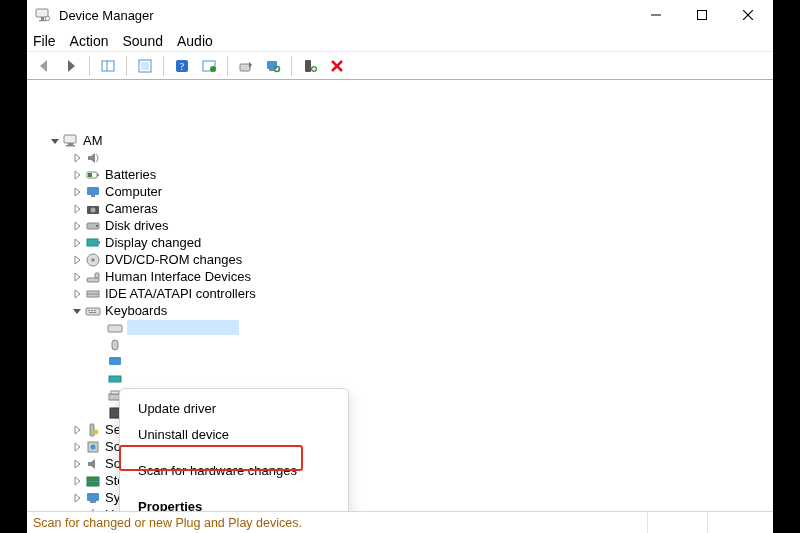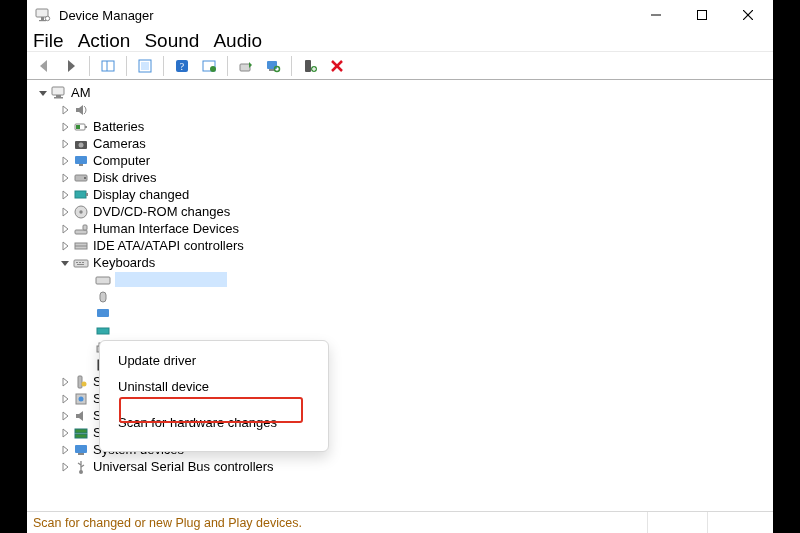--- a/index.html
+++ b/index.html
@@ -5,37 +5,37 @@
   * { box-sizing: border-box; }
   html, body { margin:0; padding:0; font-family: "Segoe UI", Tahoma, sans-serif; font-size:13px; color:#000; }
   .stage { width:800px; height:533px; background:#000; position:relative; overflow:hidden; }
   .window { position:absolute; left:27px; top:0; width:746px; height:533px; background:#fff; display:flex; flex-direction:column; }
   .titlebar { height:30px; display:flex; align-items:center; padding:0 2px 0 8px; }
   .titlebar .app-icon { width:16px; height:16px; margin-right:8px; display:flex; align-items:center; justify-content:center; }
   .titlebar .title { flex:1; font-size:13px; }
   .win-btns { display:flex; align-items:center; gap:0; }
   .win-btn { width:46px; height:30px; display:flex; align-items:center; justify-content:center; }
   .win-btn svg { width:10px; height:10px; }
-  .menubar { height:22px; display:flex; align-items:center; padding:0 6px; gap:14px; font-size:19px; border-bottom:1px solid #eaeaea;}
+  .menubar { height:22px; display:flex; align-items:center; padding:0 6px; gap:14px; font-size:14px; border-bottom:1px solid #eaeaea;}
   .toolbar { height:28px; display:flex; align-items:center; padding:0 6px; gap:5px; border-bottom:1px solid #b0b0b0; }
   .toolbar .tb { width:22px; height:22px; display:flex; align-items:center; justify-content:center; }
   .toolbar .tb svg { width:16px; height:16px; }
   .sep { width:1px; height:20px; background:#d0d0d0; margin:0 2px; }
-  .content { flex:1; padding:4px 6px 0 10px; overflow:hidden; position:relative; }
+  .content { flex:1; padding:4px 6px 0 22px; overflow:hidden; position:relative;margin-top:48px; }
   .tree ul { list-style:none; margin:0; padding:0; }
   .tree li { padding:0; margin:0; }
   .row { display:flex; align-items:center; height:17px; line-height:17px; white-space:nowrap; }
   .twisty { width:12px; display:inline-flex; justify-content:center; align-items:center; color:#606060; margin-right:2px; }
   .ico { width:16px; height:16px; display:inline-flex; align-items:center; justify-content:center; margin-right:4px; }
   .ico svg { width:16px; height:16px; }
   .hl { background:#cfe6ff; padding:0 2px; }
   .statusbar { height:22px; border-top:1px solid #d8d8d8; display:flex; align-items:center; padding:0 6px; font-size:12.5px; color:#a16207; }
   .statusbar .segs { margin-left:auto; display:flex; gap:0; }
   .statusbar .seg { width:60px; height:22px; border-left:1px solid #e4e4e4; }
-  .ctxmenu { position:absolute; left:72px; top:260px; width:230px; background:#fff; border:1px solid #d8d8d8; border-radius:6px; box-shadow:0 6px 14px rgba(0,0,0,0.15); padding:6px 0; z-index:10;}
+  .ctxmenu { position:absolute; left:92px; top:260px; width:230px; background:#fff; border:1px solid #d8d8d8; border-radius:6px; box-shadow:0 6px 14px rgba(0,0,0,0.15); padding:6px 0; z-index:10;}
   .ctxitem { height:26px; display:flex; align-items:center; padding:0 18px; font-size:13px; }
   .ctxitem.bold { font-weight:700; }
   .highlight-box { position:absolute; border:2px solid #e03020; border-radius:3px; pointer-events:none; z-index:11; }
 </style>
 </head>
 <body>
 
 <div class="stage">
   <div class="window">
 
@@ -199,41 +199,41 @@
                 </li>
               <li>
                   <div class="row">
                     <span class="twisty">
                       <svg width="10" height="10" viewBox="0 0 10 10">
                         <path d="M3 1 L8 5 L3 9 Z" fill="none" stroke="#888"></path>
                       </svg>
                     </span>
                     <span class="ico">
                       <svg viewBox="0 0 16 16">
+                        <rect x="2" y="3" width="12" height="8" rx="1" fill="#4a90d9"></rect>
+                        <rect x="6" y="11" width="4" height="2" fill="#888"></rect>
+                      </svg>
+                    </span>
+                    <span>Computer</span>
+                  </div>
+                </li>
+              <li>
+                  <div class="row">
+                    <span class="twisty">
+                      <svg width="10" height="10" viewBox="0 0 10 10">
+                        <path d="M3 1 L8 5 L3 9 Z" fill="none" stroke="#888"></path>
+                      </svg>
+                    </span>
+                    <span class="ico">
+                      <svg viewBox="0 0 16 16">
                         <rect x="2" y="5" width="12" height="8" rx="1" fill="#555"></rect>
                         <circle cx="8" cy="9" r="2.5" fill="#aaa"></circle>
                       </svg>
                     </span>
                     <span>Cameras</span>
-                  </div>
-                </li>
-              <li>
-                  <div class="row">
-                    <span class="twisty">
-                      <svg width="10" height="10" viewBox="0 0 10 10">
-                        <path d="M3 1 L8 5 L3 9 Z" fill="none" stroke="#888"></path>
-                      </svg>
-                    </span>
-                    <span class="ico">
-                      <svg viewBox="0 0 16 16">
-                        <rect x="2" y="3" width="12" height="8" rx="1" fill="#4a90d9"></rect>
-                        <rect x="6" y="11" width="4" height="2" fill="#888"></rect>
-                      </svg>
-                    </span>
-                    <span>Computer</span>
                   </div>
                 </li>
               <li>
                   <div class="row">
                     <span class="twisty">
                       <svg width="10" height="10" viewBox="0 0 10 10">
                         <path d="M3 1 L8 5 L3 9 Z" fill="none" stroke="#888"></path>
                       </svg>
                     </span>
                     <span class="ico">
@@ -497,20 +497,21 @@
           </li>
         </ul>
       </div>
 
       <div class="ctxmenu">
         <div class="ctxitem">Update driver</div>
         <div class="ctxitem">Uninstall device</div>
         <div style="height:10px"></div>
         <div class="ctxitem">Scan for hardware changes</div>
         <div style="height:10px"></div>
+        <div class="ctxitem bold">Properties</div>
       </div>
       <div class="highlight-box" style="left:92px; top:317px; width:184px; height:26px;"></div>
     </div>
 
     <div class="statusbar">
       <span>Scan for changed or new Plug and Play devices.</span>
       <div class="segs">
           <div class="seg"></div>
           <div class="seg"></div>
         </div>

